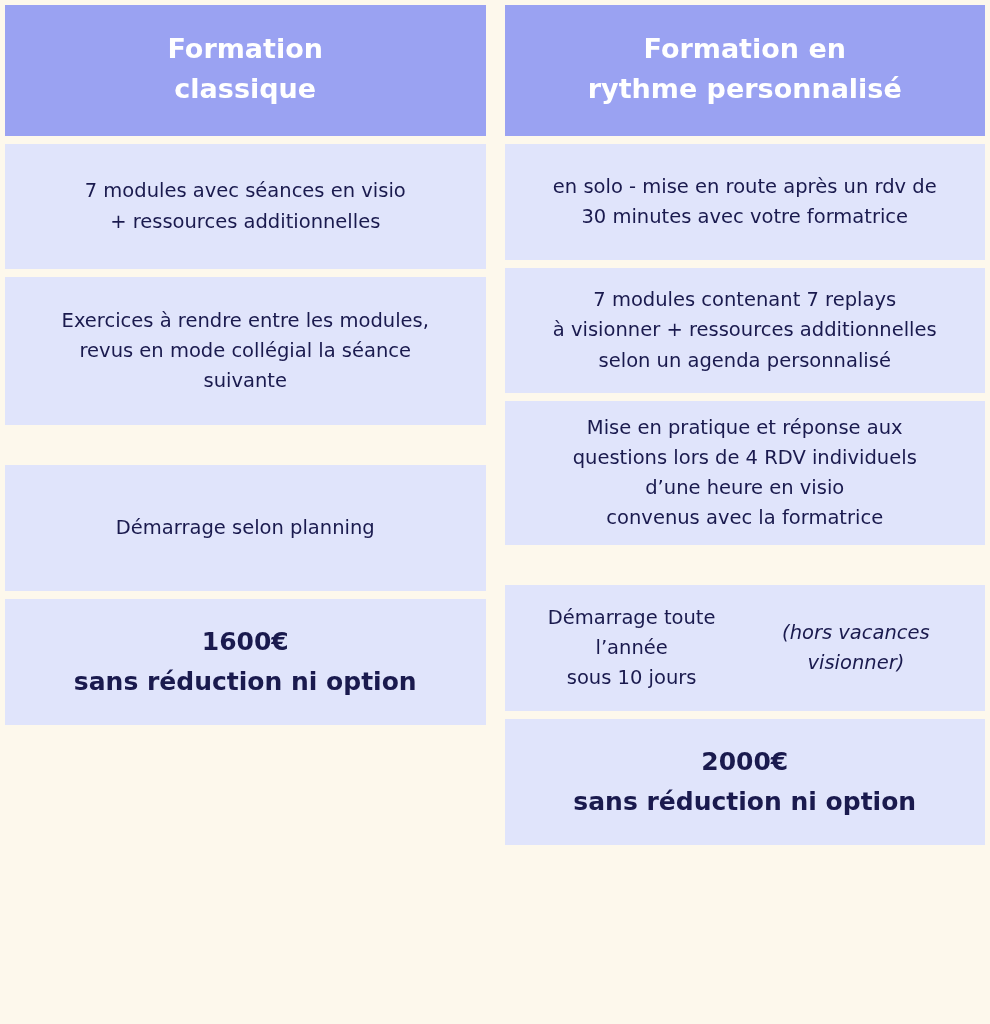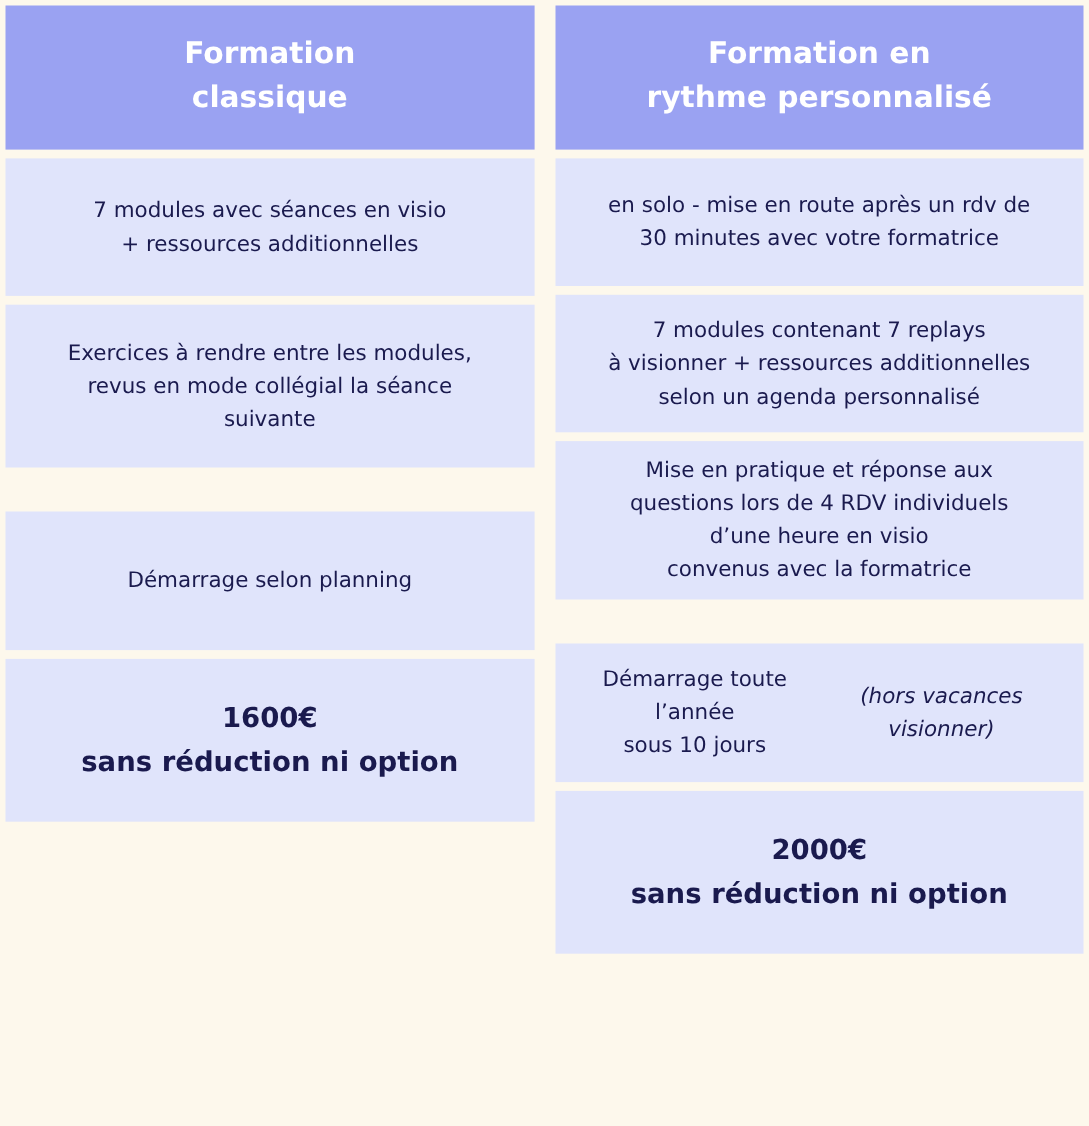--- a/index.html
+++ b/index.html
@@ -70,21 +70,21 @@
   .cell .em-italic {
     font-style: italic;
   }
 
   
   .r0 { height: 116px; }
   .r1 { height: 125px; }
   .r2 { height: 148px; }
   .r3 { height: 144px; }
   .r4 { height: 126px; margin-top: 32px; }
-  .r5 { height: 148px; }
+  .r5 { height: 126px; }
 </style>
 </head>
 <body>
 
 <div class="comparison-table">
 
   <div class="column">
     <div class="col-header">Formation
 classique</div>
     <div class="cell r1">7 modules avec séances en visio

